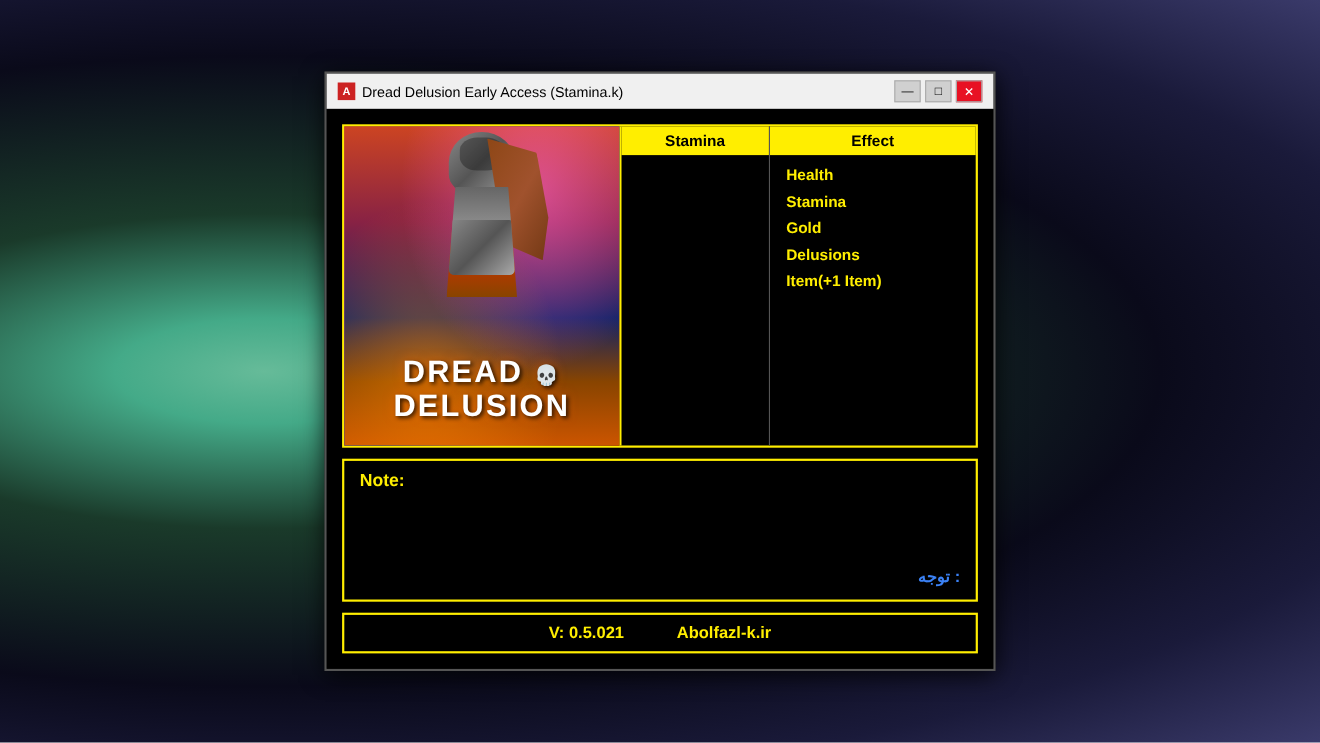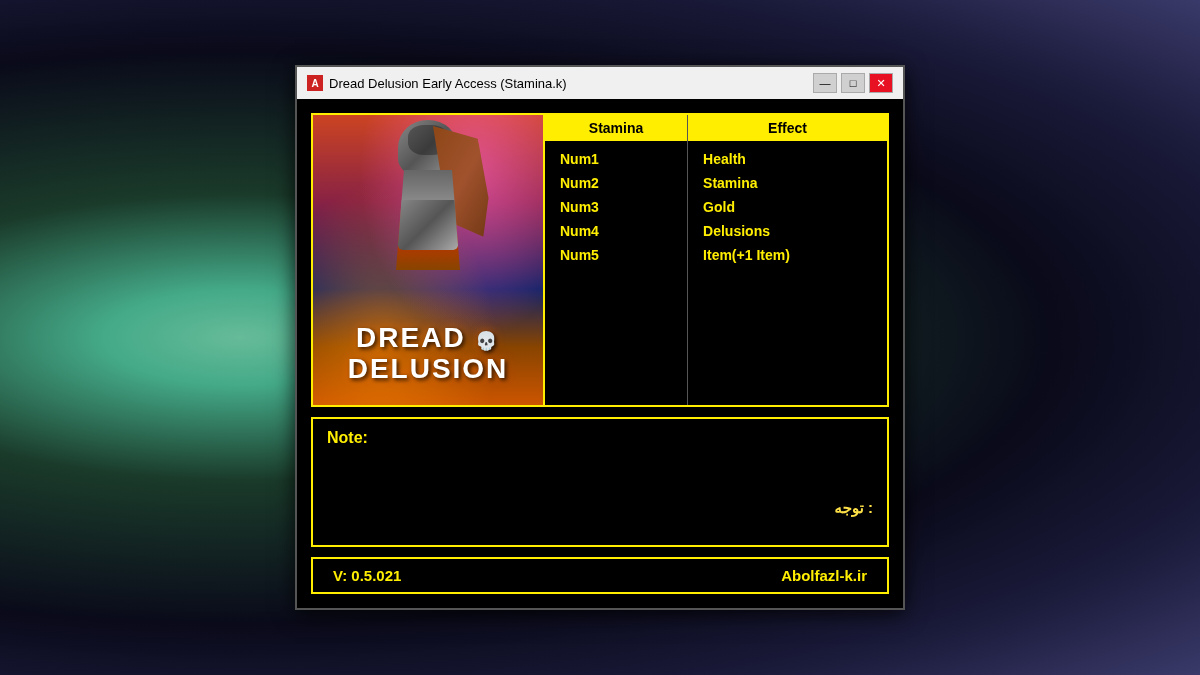--- a/index.html
+++ b/index.html
@@ -85,21 +85,21 @@
       font-size: 16px;
       direction: rtl;
     }
     .main-content {
       display: flex;
       gap: 0;
       border: 2px solid #ffee00;
       margin-bottom: 10px;
     }
     .game-image {
-      width: 230px;
+      width: 250px;
       min-height: 290px;
       background: linear-gradient(135deg, #ff6633 0%, #cc44aa 30%, #2244cc 60%, #ff8833 80%, #cc3300 100%);
       position: relative;
       overflow: hidden;
       flex-shrink: 0;
     }
     .game-image-bg {
       position: absolute;
       top: 0; left: 0; right: 0; bottom: 0;
       background: 
@@ -228,32 +228,32 @@
       position: relative;
     }
     .note-label {
       color: #ffee00;
       font-size: 16px;
       font-weight: bold;
       margin-bottom: 8px;
     }
     .note-arabic {
       position: absolute;
-      bottom: 28px;
+      bottom: 12px;
       right: 14px;
-      color: #fde047;
+      color: #3b82f6;
       font-size: 15px;
       font-weight: bold;
       direction: rtl;
     }
     .footer-bar {
       border: 2px solid #ffee00;
       background: #000;
       display: flex;
-      justify-content: space-between;
+      justify-content: center;
       align-items: center;
       padding: 8px 20px;
       gap: 48px;
     }
     .version-text {
       color: #ffee00;
       font-size: 15px;
       font-weight: bold;
     }
     .website-text {
@@ -299,27 +299,20 @@
             <span>DREAD</span> <span class="skull-icon">💀</span>
           </div>
           <div class="dread-title-text">DELUSION</div>
         </div>
       </div>
 
       <div class="hotkey-panel">
 
         <div class="hotkey-col">
           <div class="col-header">Stamina</div>
-          <div class="col-items">
-            <span class="hotkey-item">Num1</span>
-            <span class="hotkey-item">Num2</span>
-            <span class="hotkey-item">Num3</span>
-            <span class="hotkey-item">Num4</span>
-            <span class="hotkey-item">Num5</span>
-          </div>
         </div>
 
         <div class="effect-col">
           <div class="col-header">Effect</div>
           <div class="col-items">
             <span class="effect-item">Health</span>
             <span class="effect-item">Stamina</span>
             <span class="effect-item">Gold</span>
             <span class="effect-item">Delusions</span>
             <span class="effect-item">Item(+1 Item)</span>

